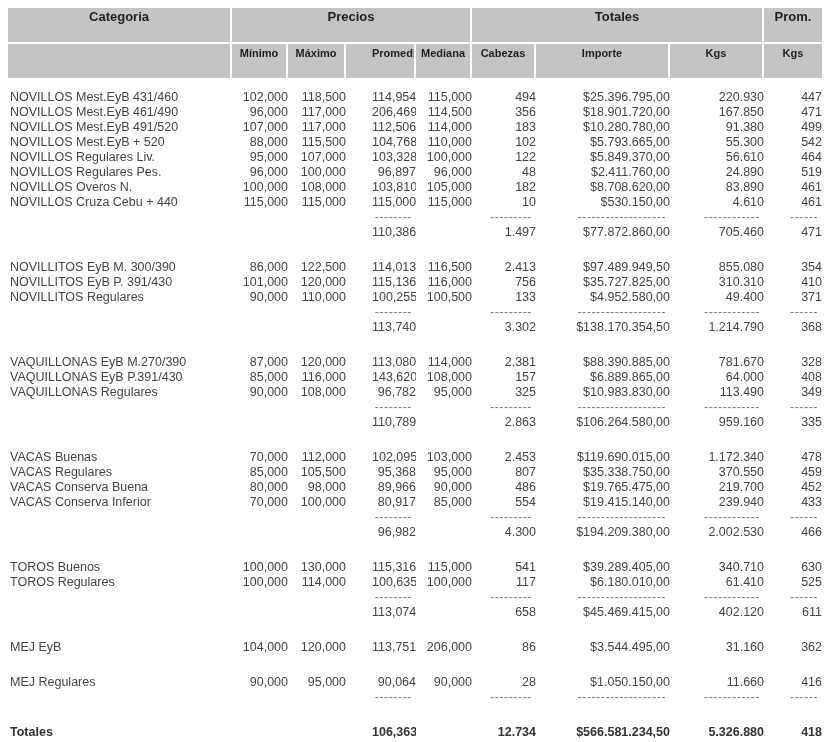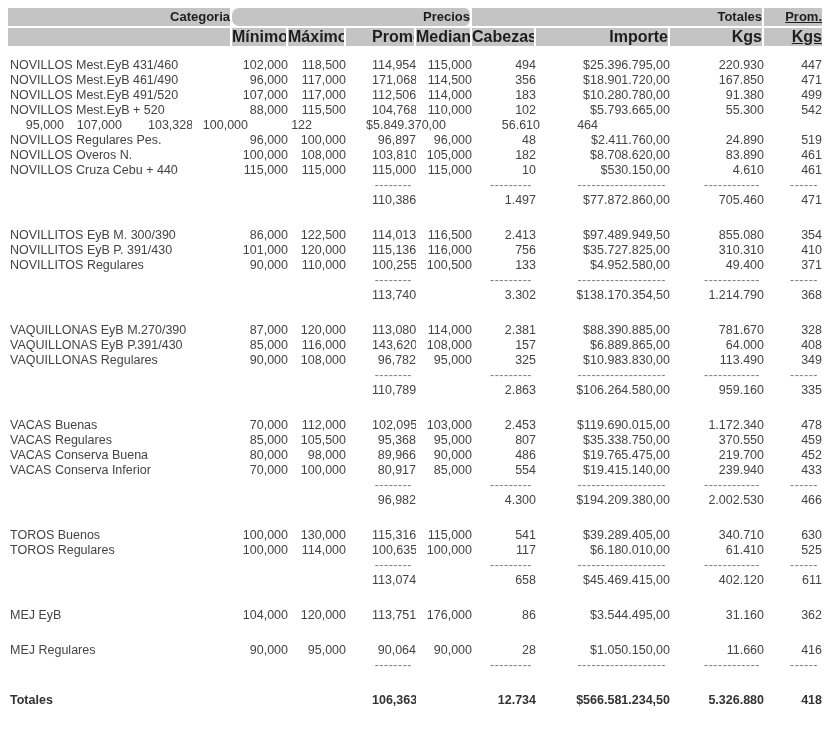--- a/index.html
+++ b/index.html
@@ -8,27 +8,27 @@
   .page{position:relative;padding:8px 0 0 8px;width:827px;}
   
   .cat{width:224px;text-align:left;padding-left:2px;box-sizing:border-box;}
   .min{width:56px;} .max{width:58px;} .prom{width:70px;padding-left:26px;} .med{width:56px;}
   .cab{width:64px;} .imp{width:134px;} .kgs{width:94px;} .promkg{width:58px;}
   .num{text-align:right;}
   
   .thead{width:814px;}
   .hrow{display:flex;}
   .hrow.r1{margin-bottom:2px;}
-  .hcell{background:#c4c4c4;height:18px;line-height:18px;text-align:right;
+  .hcell{background:#c4c4c4;height:34px;line-height:18px;text-align:center;
          font-weight:bold;color:#1e1e1e;border-right:2px solid #fff;
          box-sizing:border-box;overflow:hidden;}
-  .hcell:last-child{border-right:none;text-decoration:underline;}
+  .hcell:last-child{border-right:none;}
   .r1 .hcell{font-size:13px;}
-  .r2 .hcell{font-size:16px;}
-  .w-precios{width:240px;border-radius:7px;} .w-totales{width:292px;} .w-prom{width:58px;} .w-cat{width:224px;}
+  .r2 .hcell{font-size:11px;}
+  .w-precios{width:240px;} .w-totales{width:292px;} .w-prom{width:58px;} .w-cat{width:224px;}
   
   .tbody{margin-top:12px;width:814px;}
   .group{margin-bottom:20px;}
   .row{display:flex;height:15px;line-height:15px;white-space:nowrap;}
   .row .c{overflow:hidden;box-sizing:border-box;}
   .row.dash .c{color:#7d7d7d;padding-right:4px;letter-spacing:0.5px;}
   .row.totals-row{font-weight:bold;color:#333;}
 </style>
 </head>
 <body>
@@ -65,21 +65,21 @@
           <div class="c med num">115,000</div>
           <div class="c cab num">494</div>
           <div class="c imp num">$25.396.795,00</div>
           <div class="c kgs num">220.930</div>
           <div class="c promkg num">447</div>
         </div>
         <div class="row data">
           <div class="c cat">NOVILLOS Mest.EyB 461/490</div>
           <div class="c min num">96,000</div>
           <div class="c max num">117,000</div>
-          <div class="c prom num">171,068</div>
+          <div class="c prom num">206,469</div>
           <div class="c med num">114,500</div>
           <div class="c cab num">356</div>
           <div class="c imp num">$18.901.720,00</div>
           <div class="c kgs num">167.850</div>
           <div class="c promkg num">471</div>
         </div>
         <div class="row data">
           <div class="c cat">NOVILLOS Mest.EyB 491/520</div>
           <div class="c min num">107,000</div>
           <div class="c max num">117,000</div>
@@ -95,20 +95,21 @@
           <div class="c min num">88,000</div>
           <div class="c max num">115,500</div>
           <div class="c prom num">104,768</div>
           <div class="c med num">110,000</div>
           <div class="c cab num">102</div>
           <div class="c imp num">$5.793.665,00</div>
           <div class="c kgs num">55.300</div>
           <div class="c promkg num">542</div>
         </div>
         <div class="row data">
+          <div class="c cat">NOVILLOS Regulares Liv.</div>
           <div class="c min num">95,000</div>
           <div class="c max num">107,000</div>
           <div class="c prom num">103,328</div>
           <div class="c med num">100,000</div>
           <div class="c cab num">122</div>
           <div class="c imp num">$5.849.370,00</div>
           <div class="c kgs num">56.610</div>
           <div class="c promkg num">464</div>
         </div>
         <div class="row data">
@@ -394,21 +395,21 @@
           <div class="c kgs num">402.120</div>
           <div class="c promkg num">611</div>
         </div>
       </div>
       <div class="group">
         <div class="row data">
           <div class="c cat">MEJ EyB</div>
           <div class="c min num">104,000</div>
           <div class="c max num">120,000</div>
           <div class="c prom num">113,751</div>
-          <div class="c med num">176,000</div>
+          <div class="c med num">206,000</div>
           <div class="c cab num">86</div>
           <div class="c imp num">$3.544.495,00</div>
           <div class="c kgs num">31.160</div>
           <div class="c promkg num">362</div>
         </div>
       </div>
       <div class="group">
         <div class="row data">
           <div class="c cat">MEJ Regulares</div>
           <div class="c min num">90,000</div>

